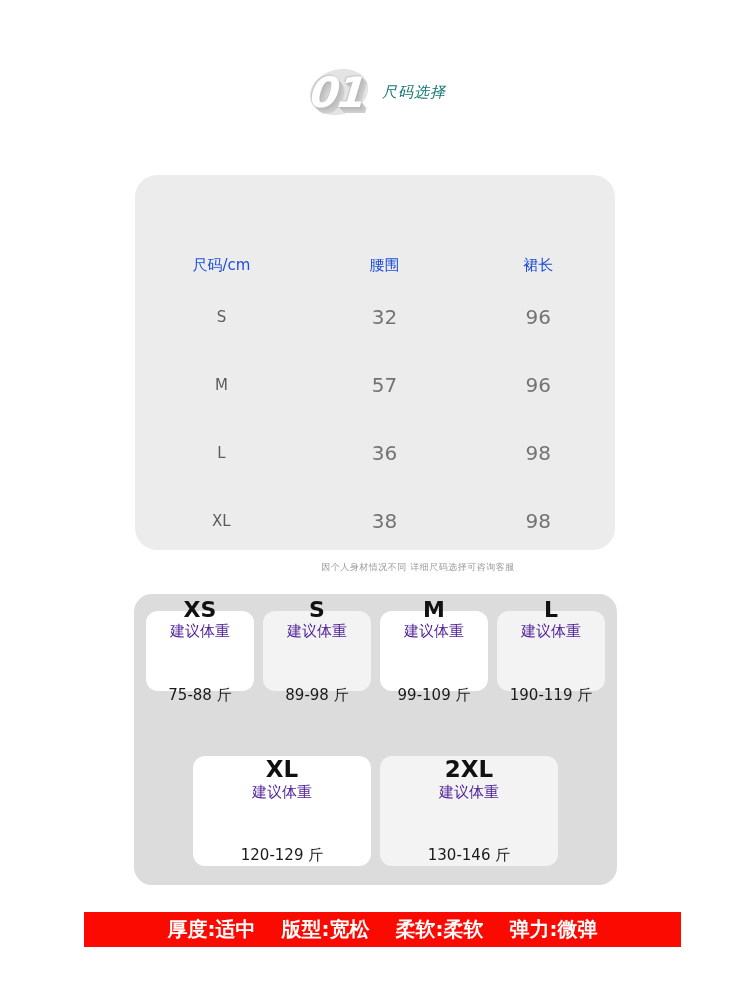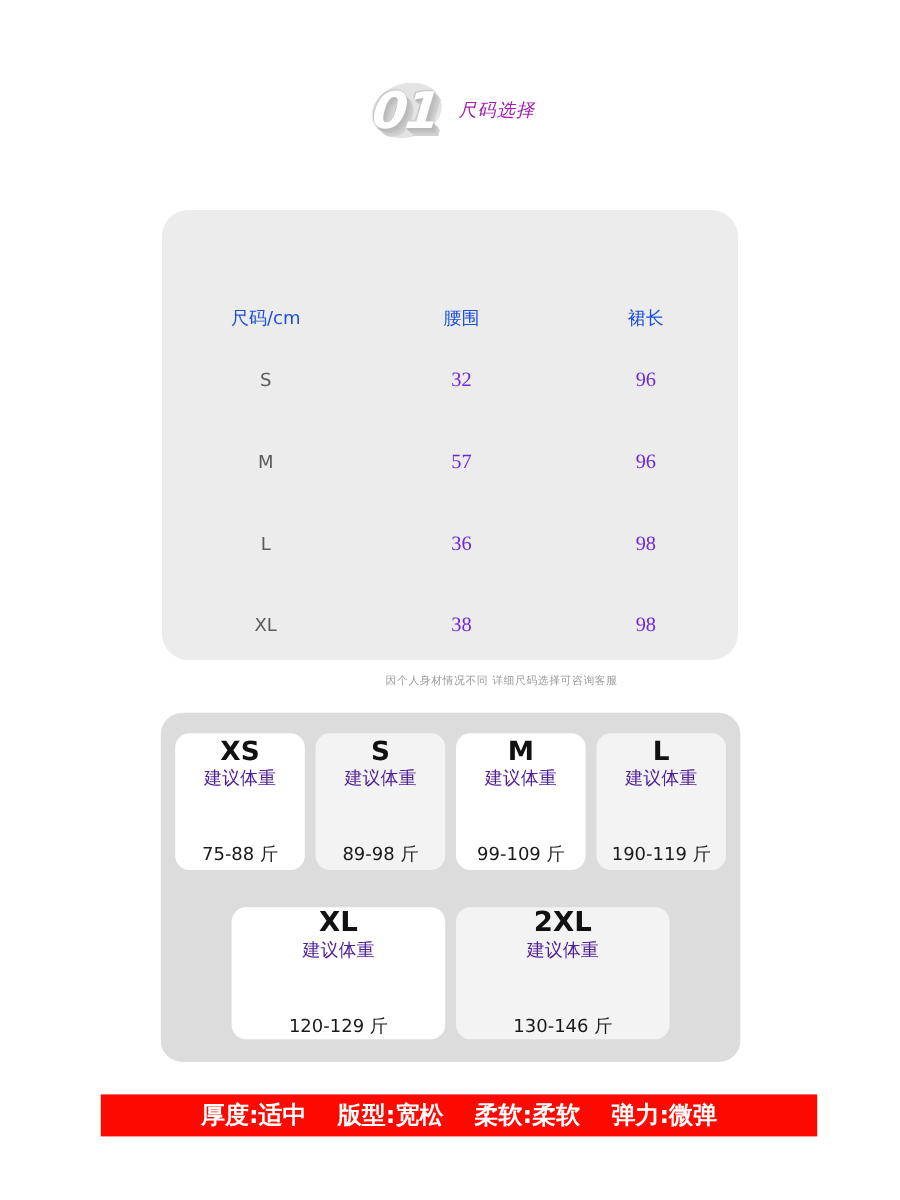--- a/index.html
+++ b/index.html
@@ -59,21 +59,21 @@
     width: 58px;
     height: 46px;
     border-radius: 50%;
     background: #e4e4e4;
     transform: rotate(-8deg);
     z-index: -1;
   }
   .section-title {
     font-size: 15px;
     font-style: italic;
-    color: #a21caf;
+    color: #0f766e;
     letter-spacing: 1px;
     font-family: "DejaVu Sans", sans-serif;
   }
 
   
   .size-table-card {
     position: absolute;
     left: 135px;
     top: 175px;
     width: 480px;
@@ -104,21 +104,21 @@
     padding-bottom: 8px;
   }
   .size-table td {
     height: 68px;
     vertical-align: middle;
   }
   .col-size { width: 36%; }
   .col-a    { width: 32%; }
   .col-b    { width: 32%; }
   .size-table .cell-size { font-size: 15px; color: #5c5c5c; }
-  .size-table .cell-val  { font-size: 17px; color: #6d28d9; font-family: Liberation Serif, serif; }
+  .size-table .cell-val  { font-size: 20px; color: #737373; }
   .size-table th.h-size { text-align: center; }
 
   .table-note {
     position: absolute;
     left: 0;
     top: 561px;
     width: 626px;
     text-align: center;
     padding-right: 18px;
     font-size: 9px;
@@ -153,21 +153,21 @@
     gap: 9px;
   }
   .weight-row-2 {
     left: 11px;
     top: 162px;
     width: 461px;
     gap: 9px;
   }
   .weight-card {
     width: 108px;
-    height: 114px;
+    height: 80px;
     border-radius: 12px;
     background: #ffffff;
     display: flex;
     flex-direction: column;
     align-items: center;
     justify-content: center;
     box-sizing: border-box;
     padding: 6px 2px;
   }
   .weight-card.alt { background: #f3f3f3; }

